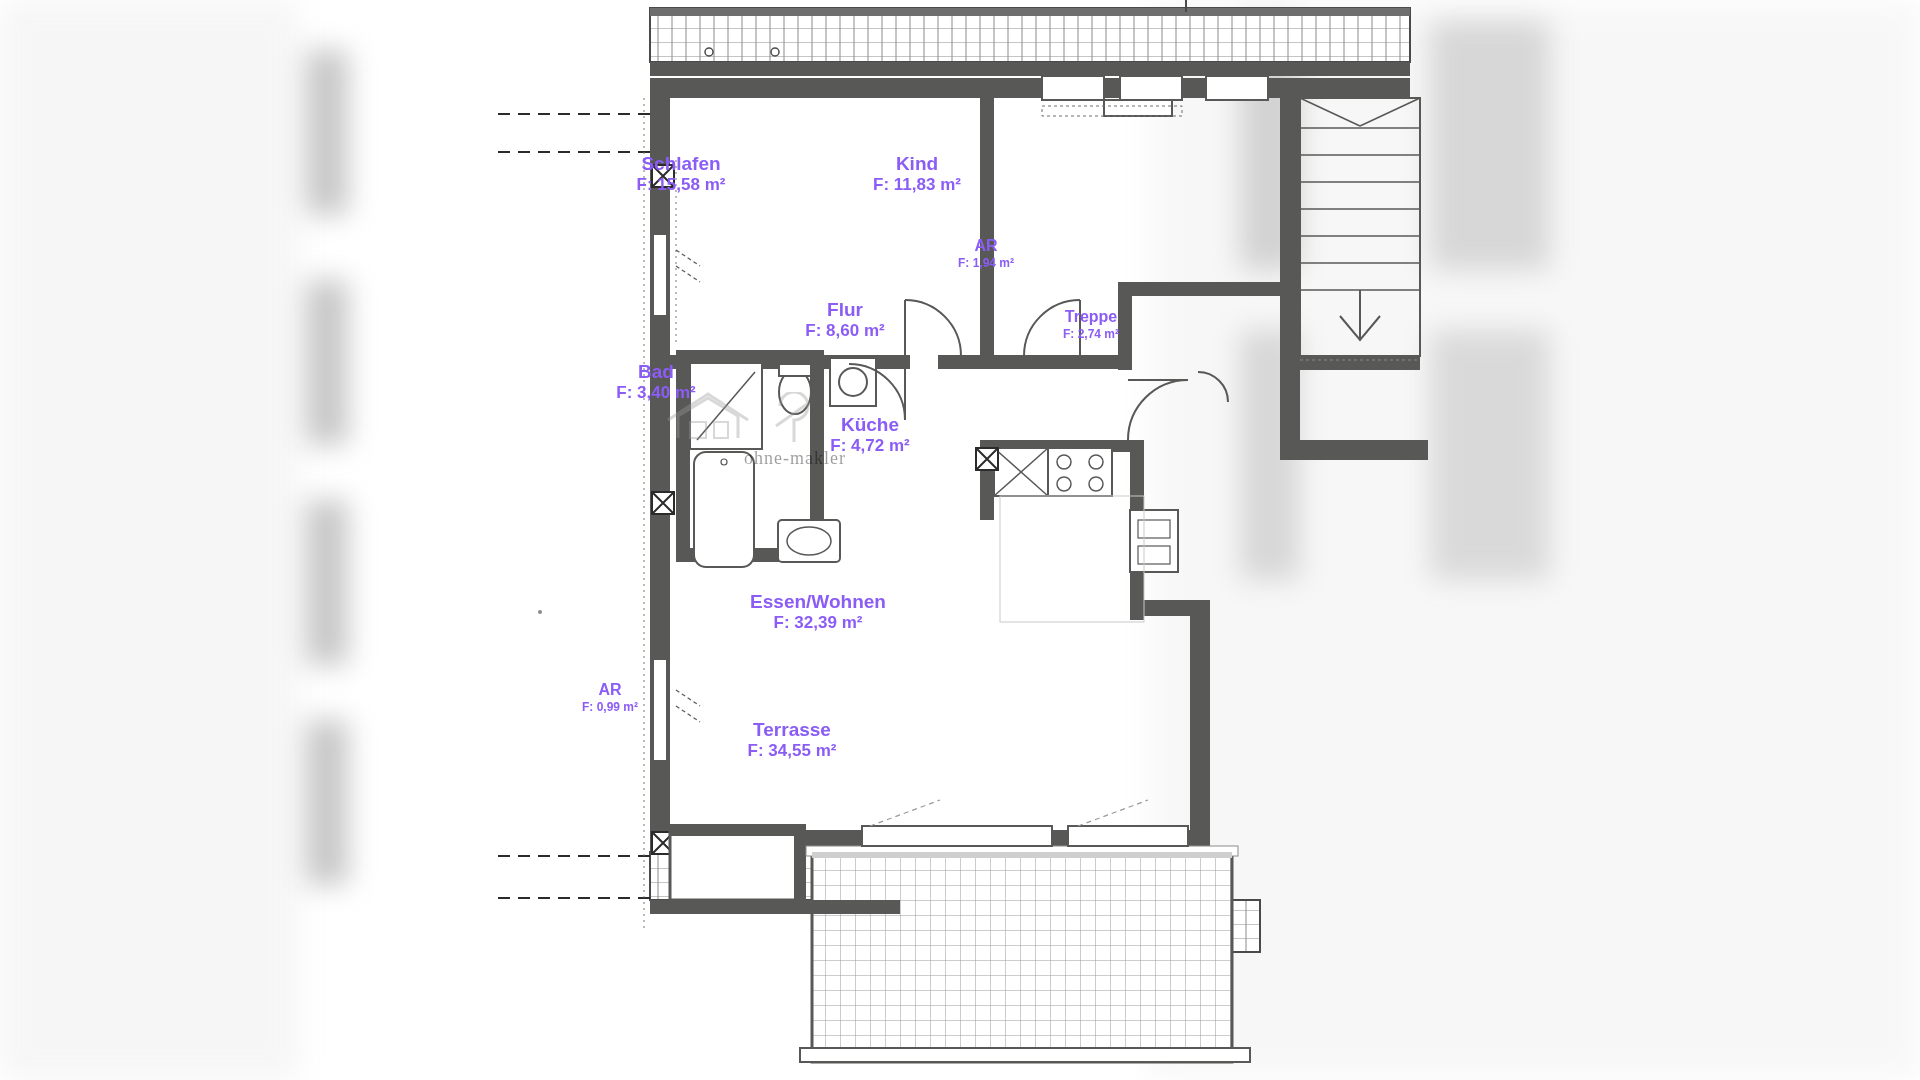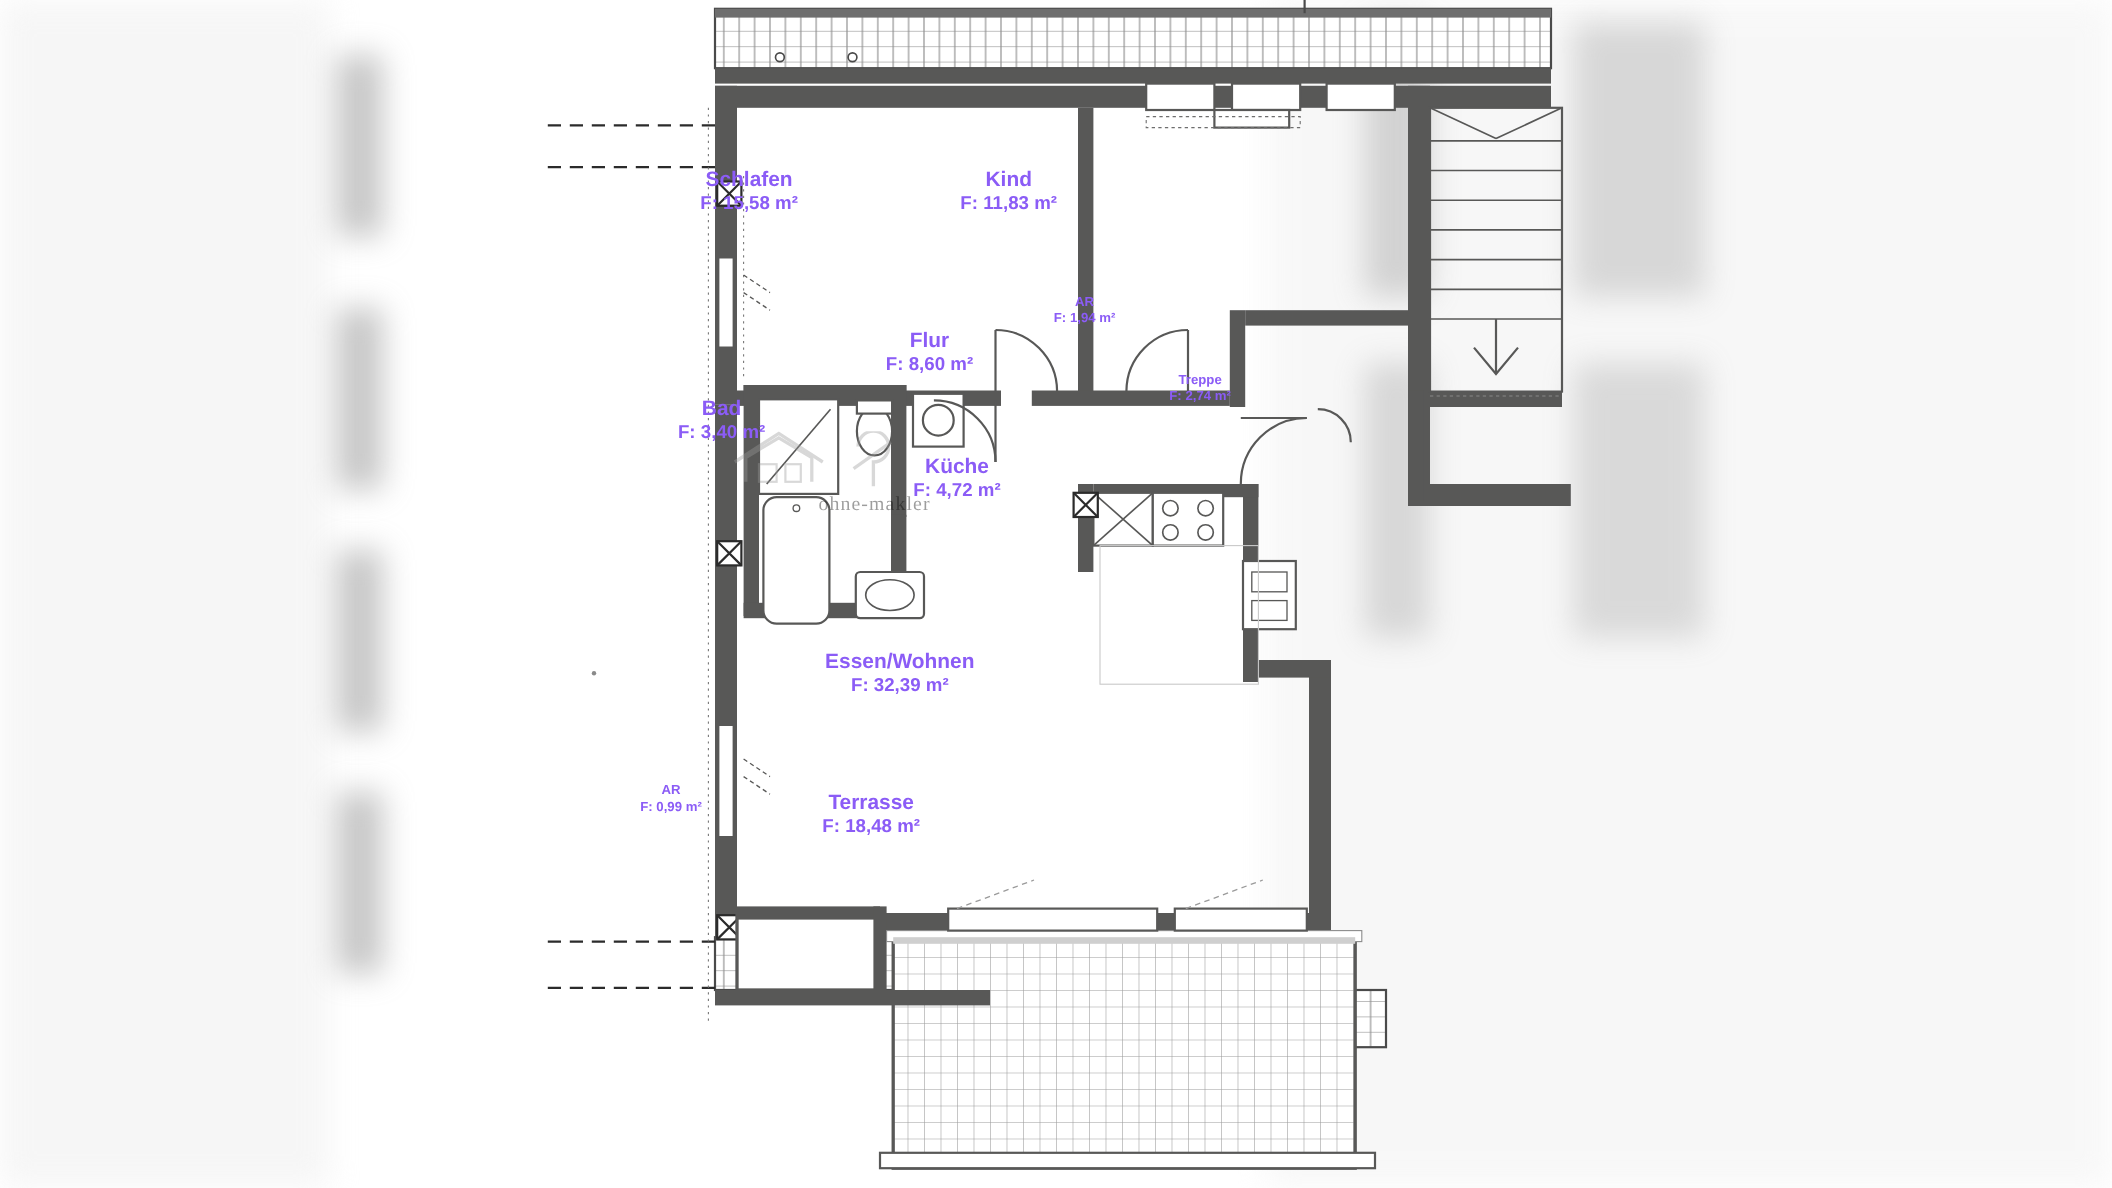--- a/index.html
+++ b/index.html
@@ -9,21 +9,21 @@
   
   .blurblob{position:absolute;background:#d8d8d8;filter:blur(14px);opacity:.55;}
   .blurblob.dark{background:#8e8e8e;opacity:.5;}
 
   
   #plan{position:absolute;left:0;top:0;width:1920px;height:1080px;}
 
   .lbl{position:absolute;color:#8b5cf6;line-height:1.22;white-space:nowrap;}
   .lbl .name{font-weight:bold;font-size:19px;text-align:center;}
   .lbl .area{font-size:17px;text-align:center;font-weight:bold;}
-  .lbl.small .name{font-size:12px;margin-top:31px;}
+  .lbl.small .name{font-size:16px;}
   .lbl.small .area{font-size:12px;}
 
   
   #wm{position:absolute;left:650px;top:392px;width:290px;height:92px;opacity:.38;}
   #wm .wmtext{position:absolute;left:0;top:56px;width:290px;text-align:center;
       font-family:"Liberation Serif",serif;font-size:18px;color:#000000;letter-spacing:1px;}
 </style>
 </head>
 <body>
 
@@ -287,17 +287,17 @@
       <div class="lbl" style="left: 688px; top: 590px; width: 260px;">
         <div class="name">Essen/Wohnen</div>
         <div class="area">F:    32,39 m²</div>
       </div>
       <div class="lbl small" style="left: 560px; top: 680px; width: 100px;">
         <div class="name">AR</div>
         <div class="area">F: 0,99 m²</div>
       </div>
       <div class="lbl" style="left: 702px; top: 718px; width: 180px;">
         <div class="name">Terrasse</div>
-        <div class="area">F: 18,48 m²</div>
+        <div class="area">F: 34,55 m²</div>
       </div>
     </div>
 
 </div>
 
 </body></html>

